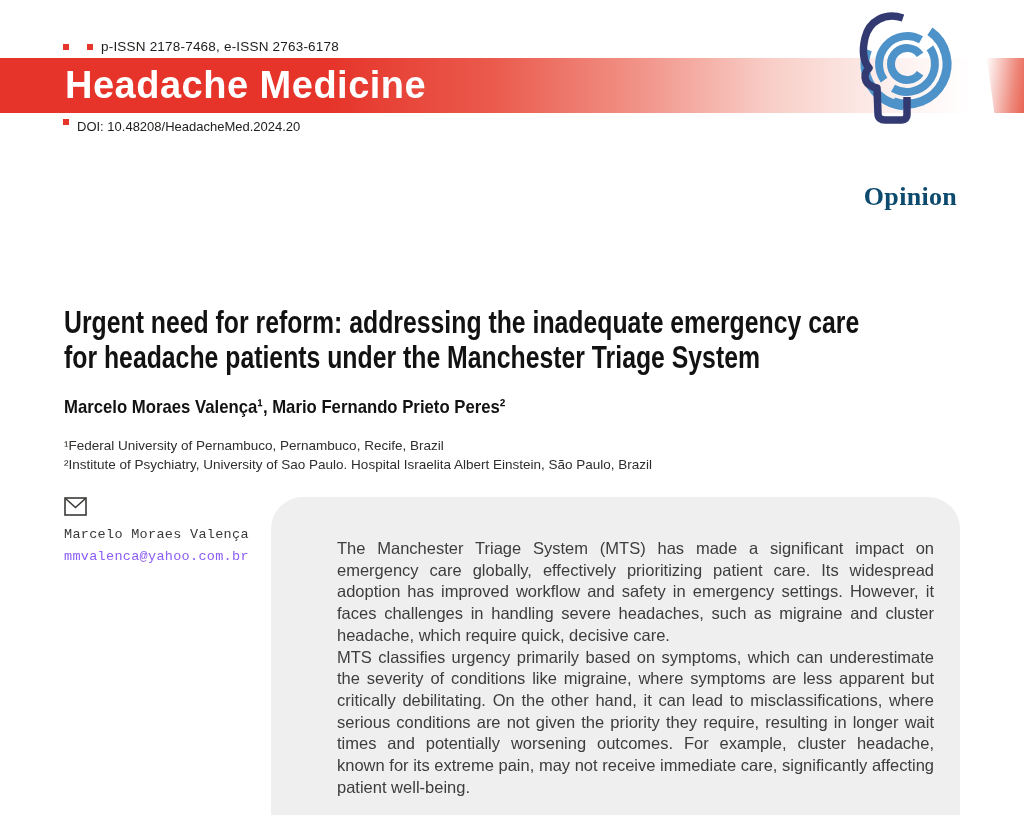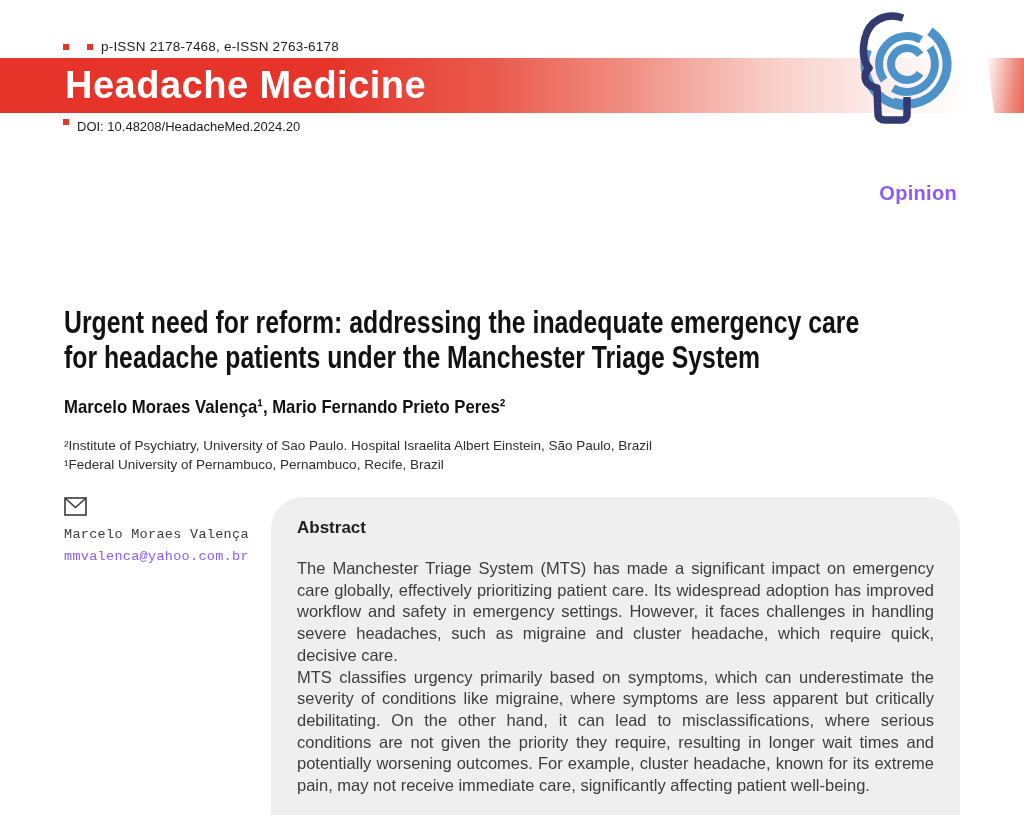--- a/index.html
+++ b/index.html
@@ -49,21 +49,21 @@
     display:flex; align-items:flex-start;
     font-size:13px; color:#1d1d1b;
   }
 
   
   .logo { position:absolute; left:845px; top:5px; width:130px; height:130px; }
 
   
   .category {
     position:absolute; top:182px; right:67px;
-    font-size:20px; font-weight:bold; color:#8b5cf6; letter-spacing:.3px;
+    font-size:26px; font-weight:bold; color:#0c4a6e; letter-spacing:.3px;font-family:Liberation Serif, serif;
   }
 
   
   .title {
     position:absolute; top:305px; left:64px;
     font-size:31px; font-weight:bold; color:#121212;
     line-height:35px; transform:scaleX(.80); transform-origin:left top;
   }
   .title .line { white-space:nowrap; }
 
@@ -89,20 +89,21 @@
   .abstract-box {
     position:absolute; left:271px; top:497px; width:689px; height:360px;
     background:#f0eff0; border-radius:32px;
     padding:21px 26px 0 26px;
   }
   .abstract-heading { font-size:17px; font-weight:bold; color:#1f1f1e; }
   .abstract-body { margin-top:20px; }
   .abstract-body p {
     font-size:16.5px; color:#3d3d3c; line-height:21.7px;
     text-align:justify;
+    margin-left:40px;
   }
 </style>
 </head>
 <body>
 
 <div class="meta-line">
   <span class="bullet"></span>
   <span class="seg2">
     <span class="bullet"></span>
     <span>p-ISSN 2178-7468, e-ISSN 2763-6178</span>
@@ -139,32 +140,31 @@
 <div class="category">Opinion</div>
 
 <h1 class="title">
   <div class="line">Urgent need for reform: addressing the inadequate emergency care</div>
   <div class="line">for headache patients under the Manchester Triage System</div>
 </h1>
 
 <div class="authors">Marcelo Moraes Valença¹, Mario Fernando Prieto Peres²</div>
 
 <div class="affiliations">
+  <div>¹Federal University of Pernambuco, Pernambuco, Recife, Brazil</div>
   <div>²Institute of Psychiatry, University of Sao Paulo. Hospital Israelita Albert Einstein, São Paulo, Brazil</div>
-  <div>¹Federal University of Pernambuco, Pernambuco, Recife, Brazil</div>
 </div>
 
 <div class="correspondence">
   <svg class="env-icon" width="23" height="19" viewBox="0 0 23 19" aria-hidden="true">
     <rect x="1" y="1" width="21" height="17" fill="none" stroke="#3a3a39" stroke-width="1.6"></rect>
     <path d="M 1.5 1.5 L 11.5 10.5 L 21.5 1.5" fill="none" stroke="#3a3a39" stroke-width="1.6"></path>
   </svg>
   <div class="corr-name">Marcelo Moraes Valença</div>
   <a class="corr-email" href="#">mmvalenca@yahoo.com.br</a>
 </div>
 
 <section class="abstract-box">
-  <h2 class="abstract-heading">Abstract</h2>
   <div class="abstract-body">
     <p>The Manchester Triage System (MTS) has made a significant impact on emergency care globally, effectively prioritizing patient care. Its widespread adoption has improved workflow and safety in emergency settings. However, it faces challenges in handling severe headaches, such as migraine and cluster headache, which require quick, decisive care.</p>
     <p>MTS classifies urgency primarily based on symptoms, which can underestimate the severity of conditions like migraine, where symptoms are less apparent but critically debilitating. On the other hand, it can lead to misclassifications, where serious conditions are not given the priority they require, resulting in longer wait times and potentially worsening outcomes. For example, cluster headache, known for its extreme pain, may not receive immediate care, significantly affecting patient well-being.</p>
   </div>
 </section>
 
 </body></html>

